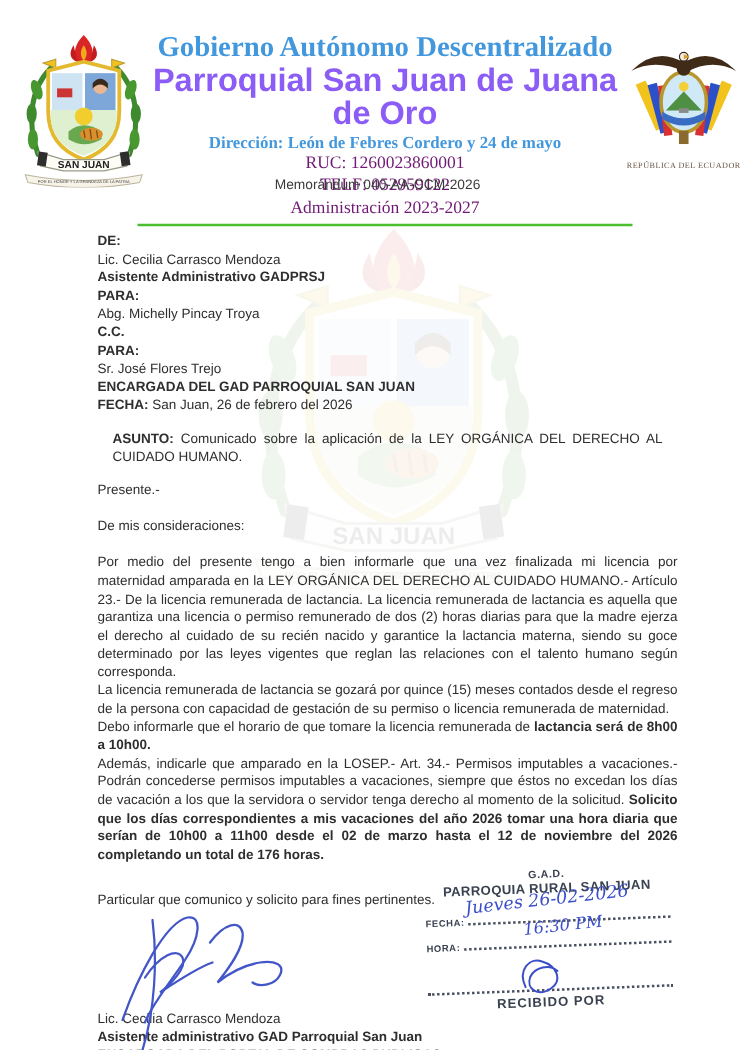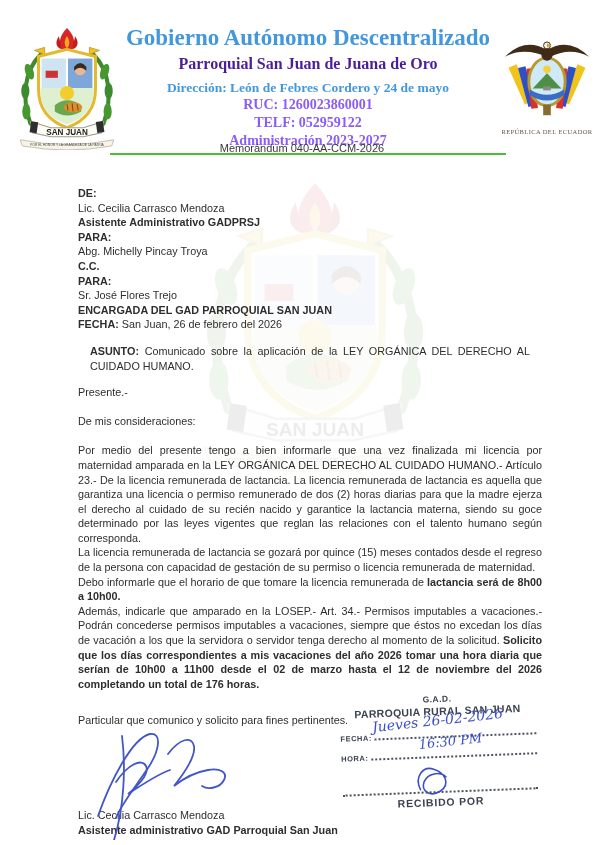--- a/index.html
+++ b/index.html
@@ -11,25 +11,25 @@
   
   .emblem-left  { position:absolute; left:14px;  top:26px; }
   .emblem-right { position:absolute; left:496px; top:32px; width:102px; text-align:center; }
   .emblem-right .caption {
     font-family:"Liberation Serif", serif; font-size:6.5px; letter-spacing:.4px;
     color:#6b5544; margin-top:4px; white-space:nowrap;
   }
   .header-center { position:absolute; left:110px; top:24px; width:396px; text-align:center; }
   .h1 { font-family:"Liberation Serif", serif; font-weight:bold; color:#4398dd;
         font-size:23px; line-height:27px; }
-  .h2 { font-family:Liberation Serif, serif; font-weight:bold; color:#4c1d95;
-        font-size:16px; line-height:26px; }
+  .h2 { font-family:Liberation Sans, sans-serif; font-weight:bold; color:#8b5cf6;
+        font-size:26px; line-height:26px; }
   .h3 { font-family:"Liberation Serif", serif; font-weight:bold; color:#4398dd;
         font-size:13.5px; line-height:17px; margin-top:2px; }
-  .h4 { font-family:"Liberation Serif", serif; font-weight:bold; color:#8b5cf6;
+  .h4 { font-family:"Liberation Serif", serif; font-weight:normal; color:#701a75;
         font-size:14px; line-height:18px; }
   .h-divider { border-bottom:2.5px solid #4cbf30; margin-top:3px; width:100%; }
 
   
   .memo-number { position:absolute; left:0; top:142px; width:604px; text-align:center;
                  font-size:11px; color:#3a3a3a; }
   .doc { position:absolute; left:78px; top:186px; width:464px;
          font-size:10.8px; line-height:14.6px; color:#2e2e2e; }
   .b { font-weight:bold; }
   .f-line { white-space:normal; }

